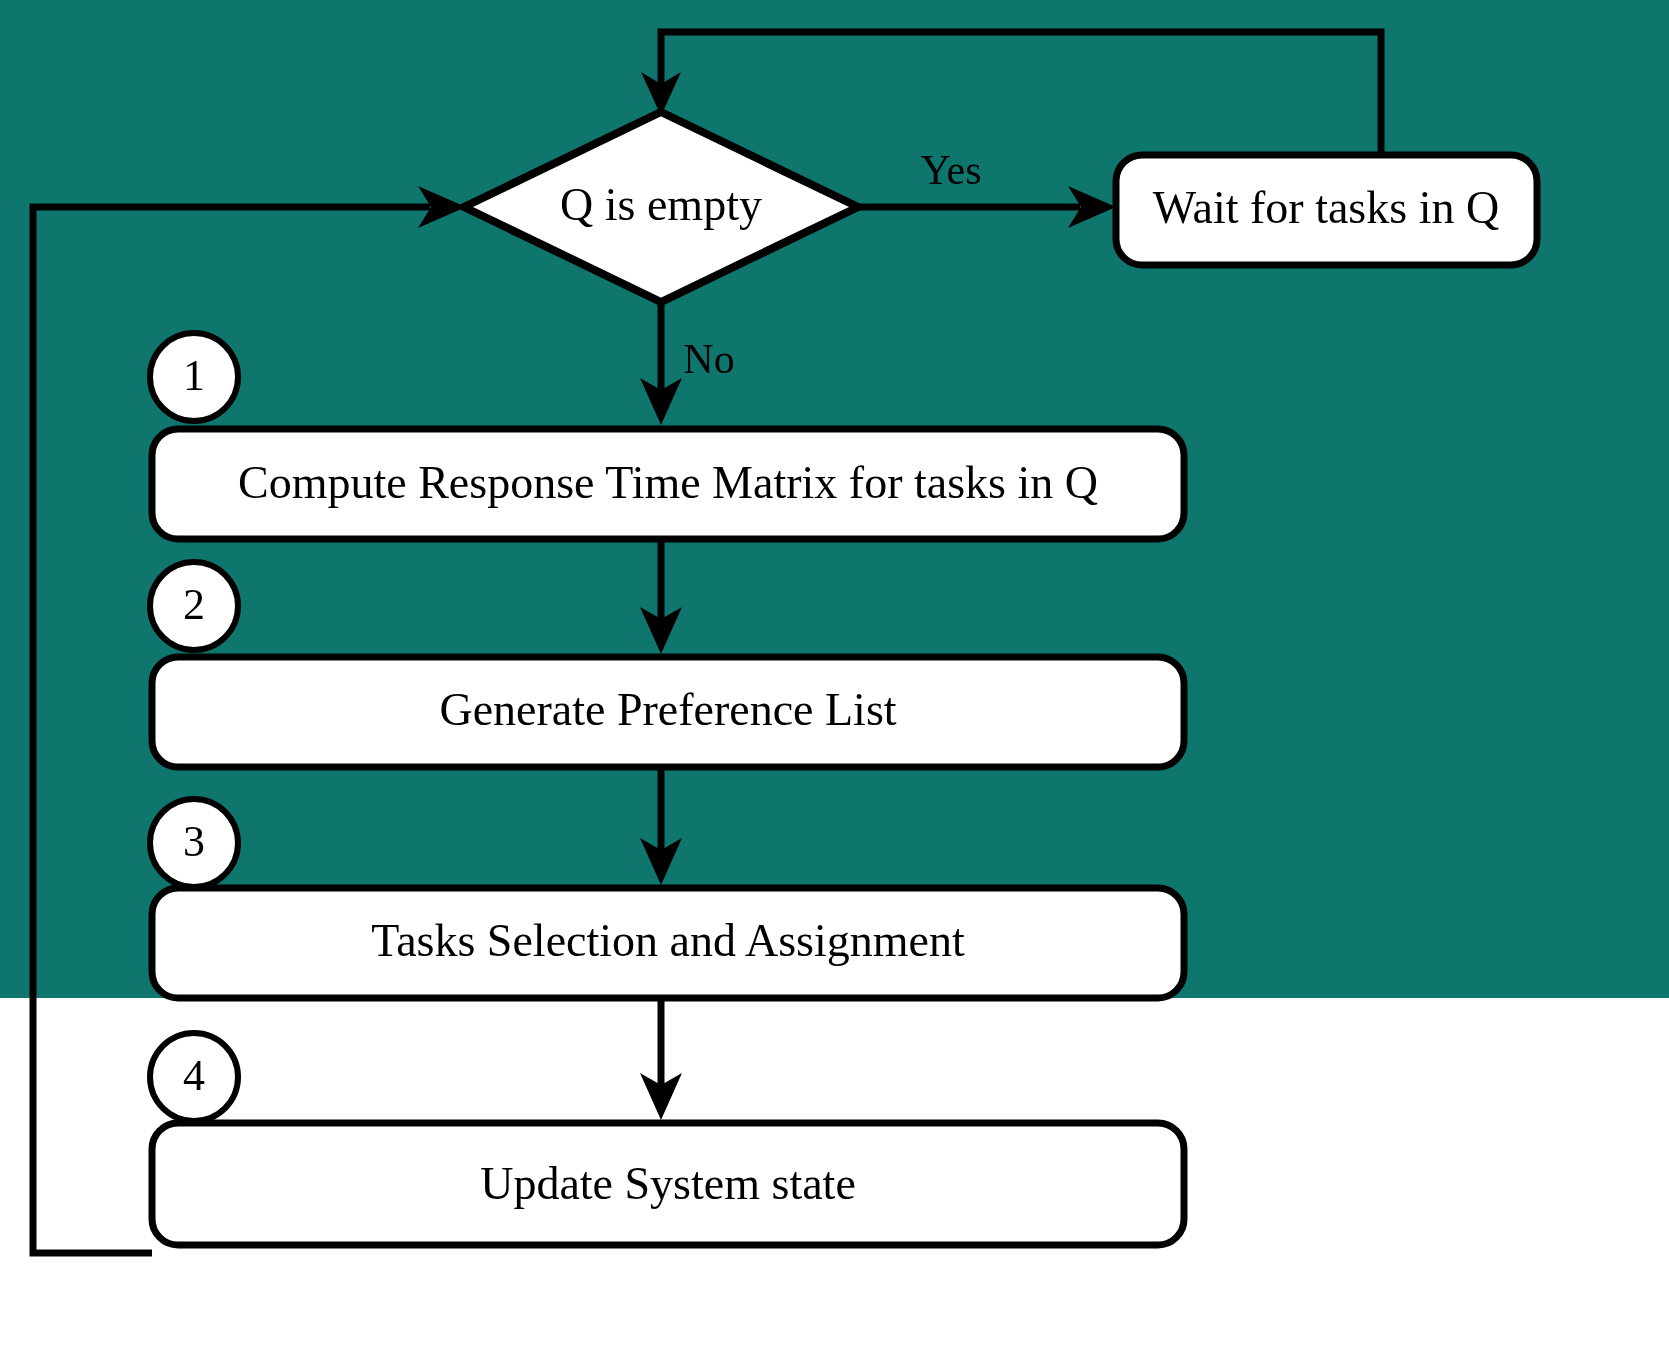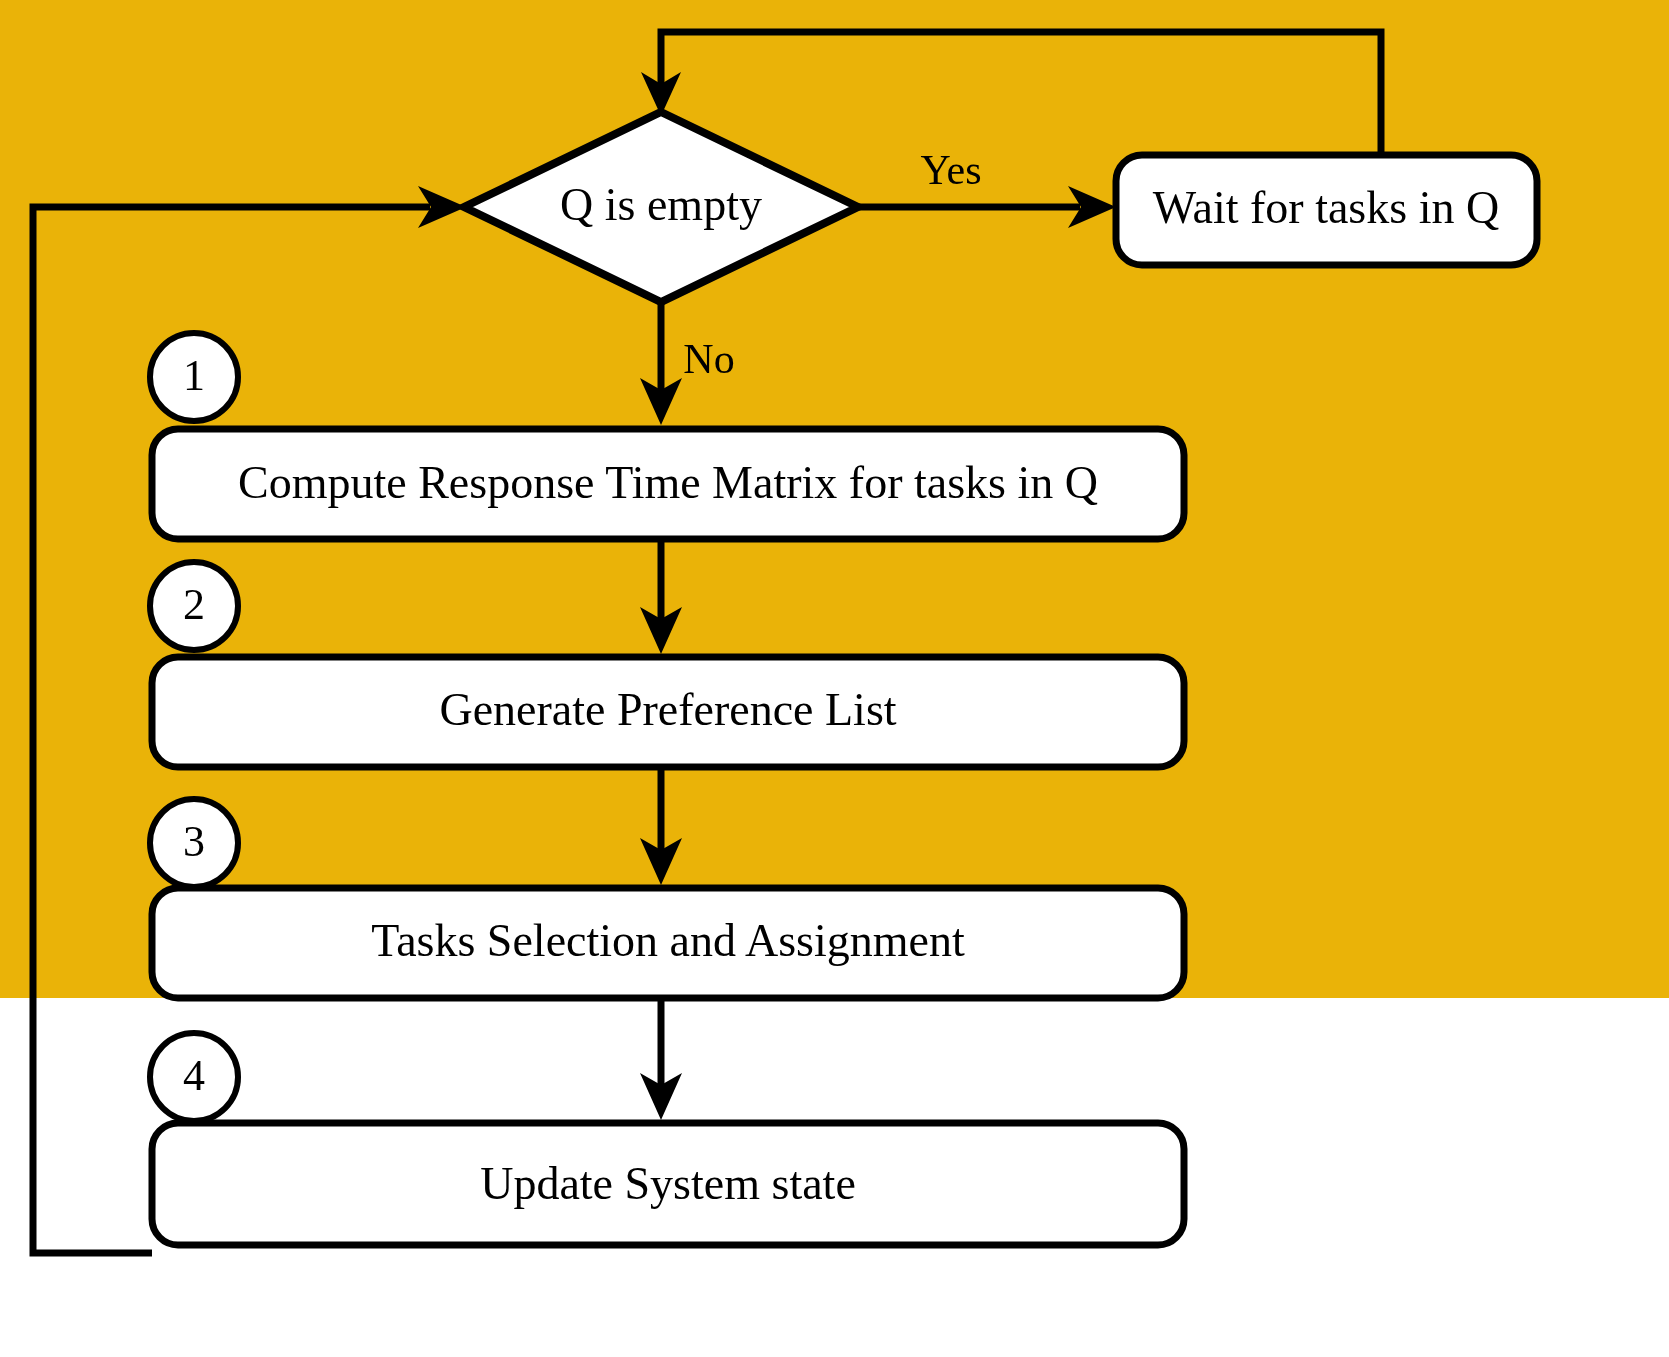--- a/index.html
+++ b/index.html
@@ -10,21 +10,21 @@
   body {
     width: 1669px;
     height: 1357px;
     font-family: "Liberation Serif", "DejaVu Serif", serif;
     overflow: hidden;
   }
   #flow-root {
     position: relative;
     width: 1669px;
     height: 998px;
-    background: #eab308;
+    background: #0f766e;
   }
   svg#flow-svg {
     position: absolute;
     top: 0;
     left: 0;
     width: 1669px;
     height: 1357px;
     display: block;
   }
   .node-shape {

